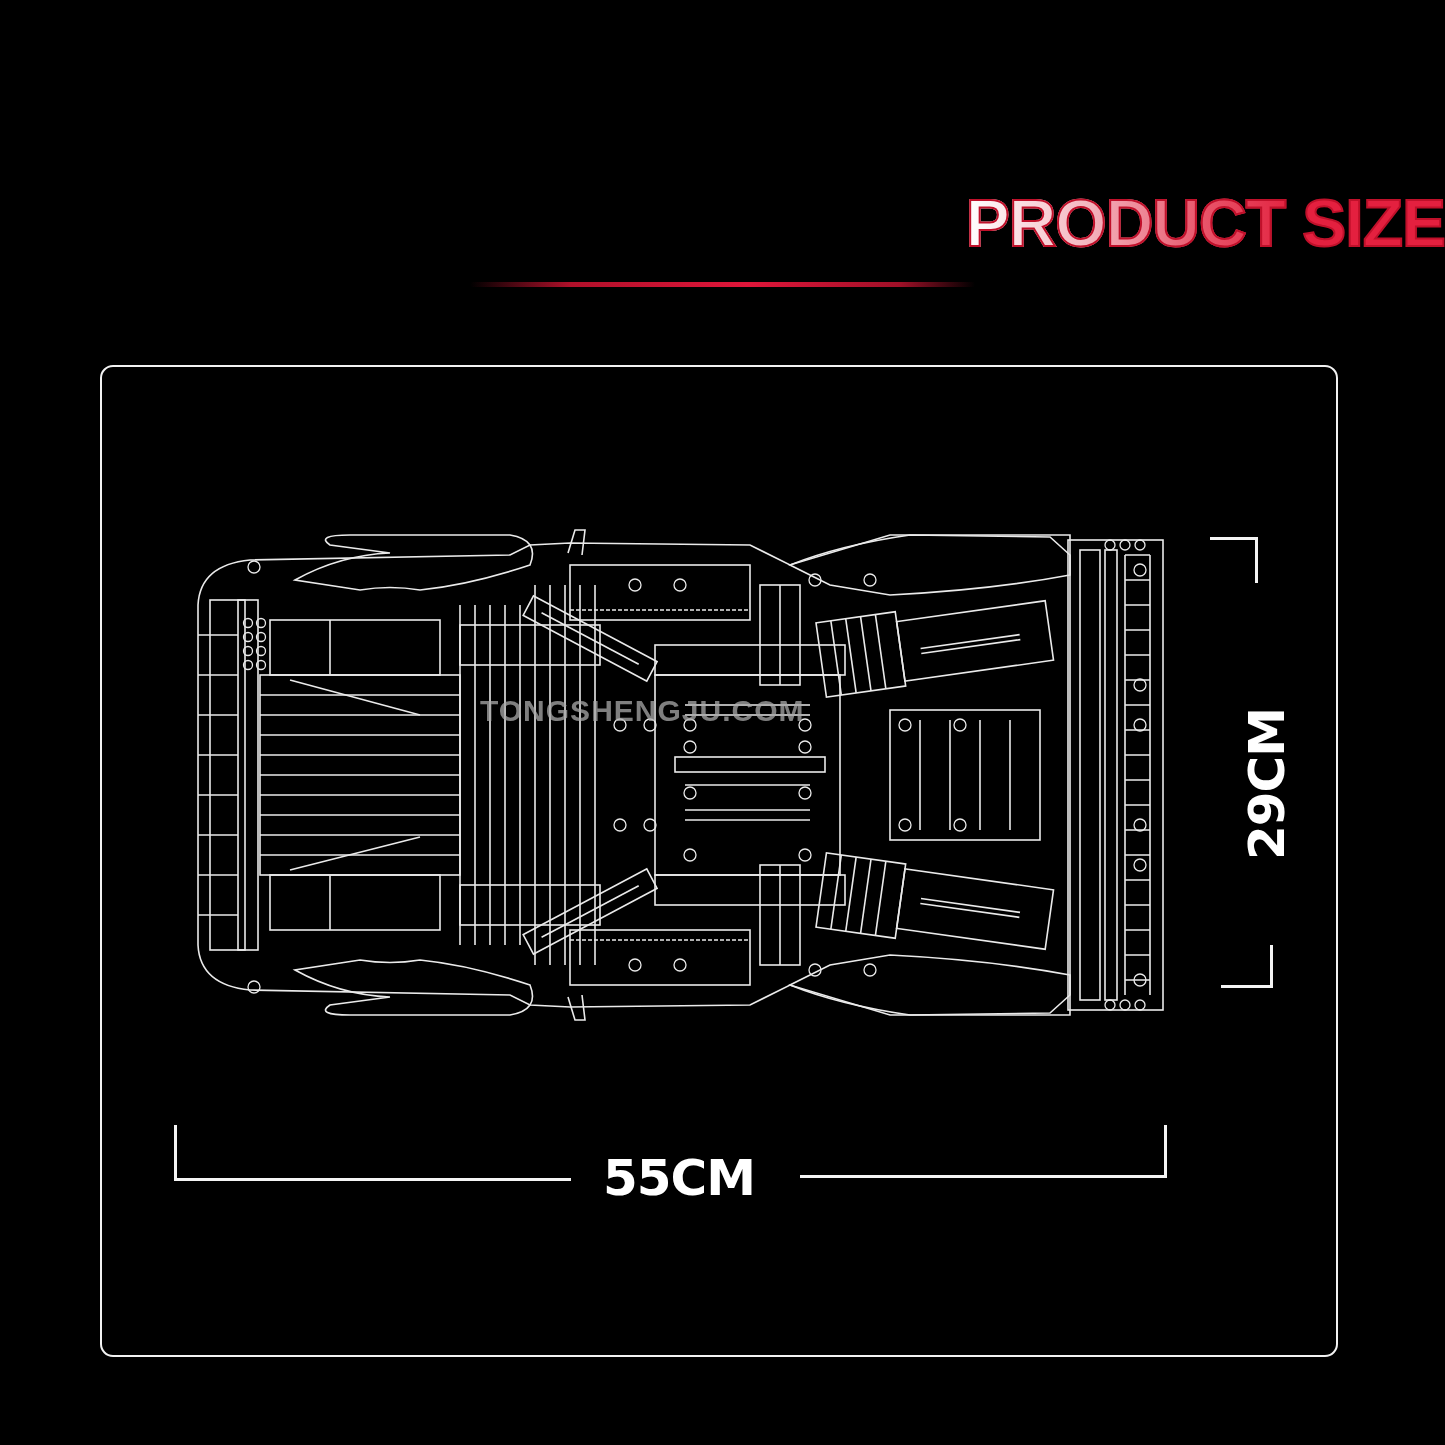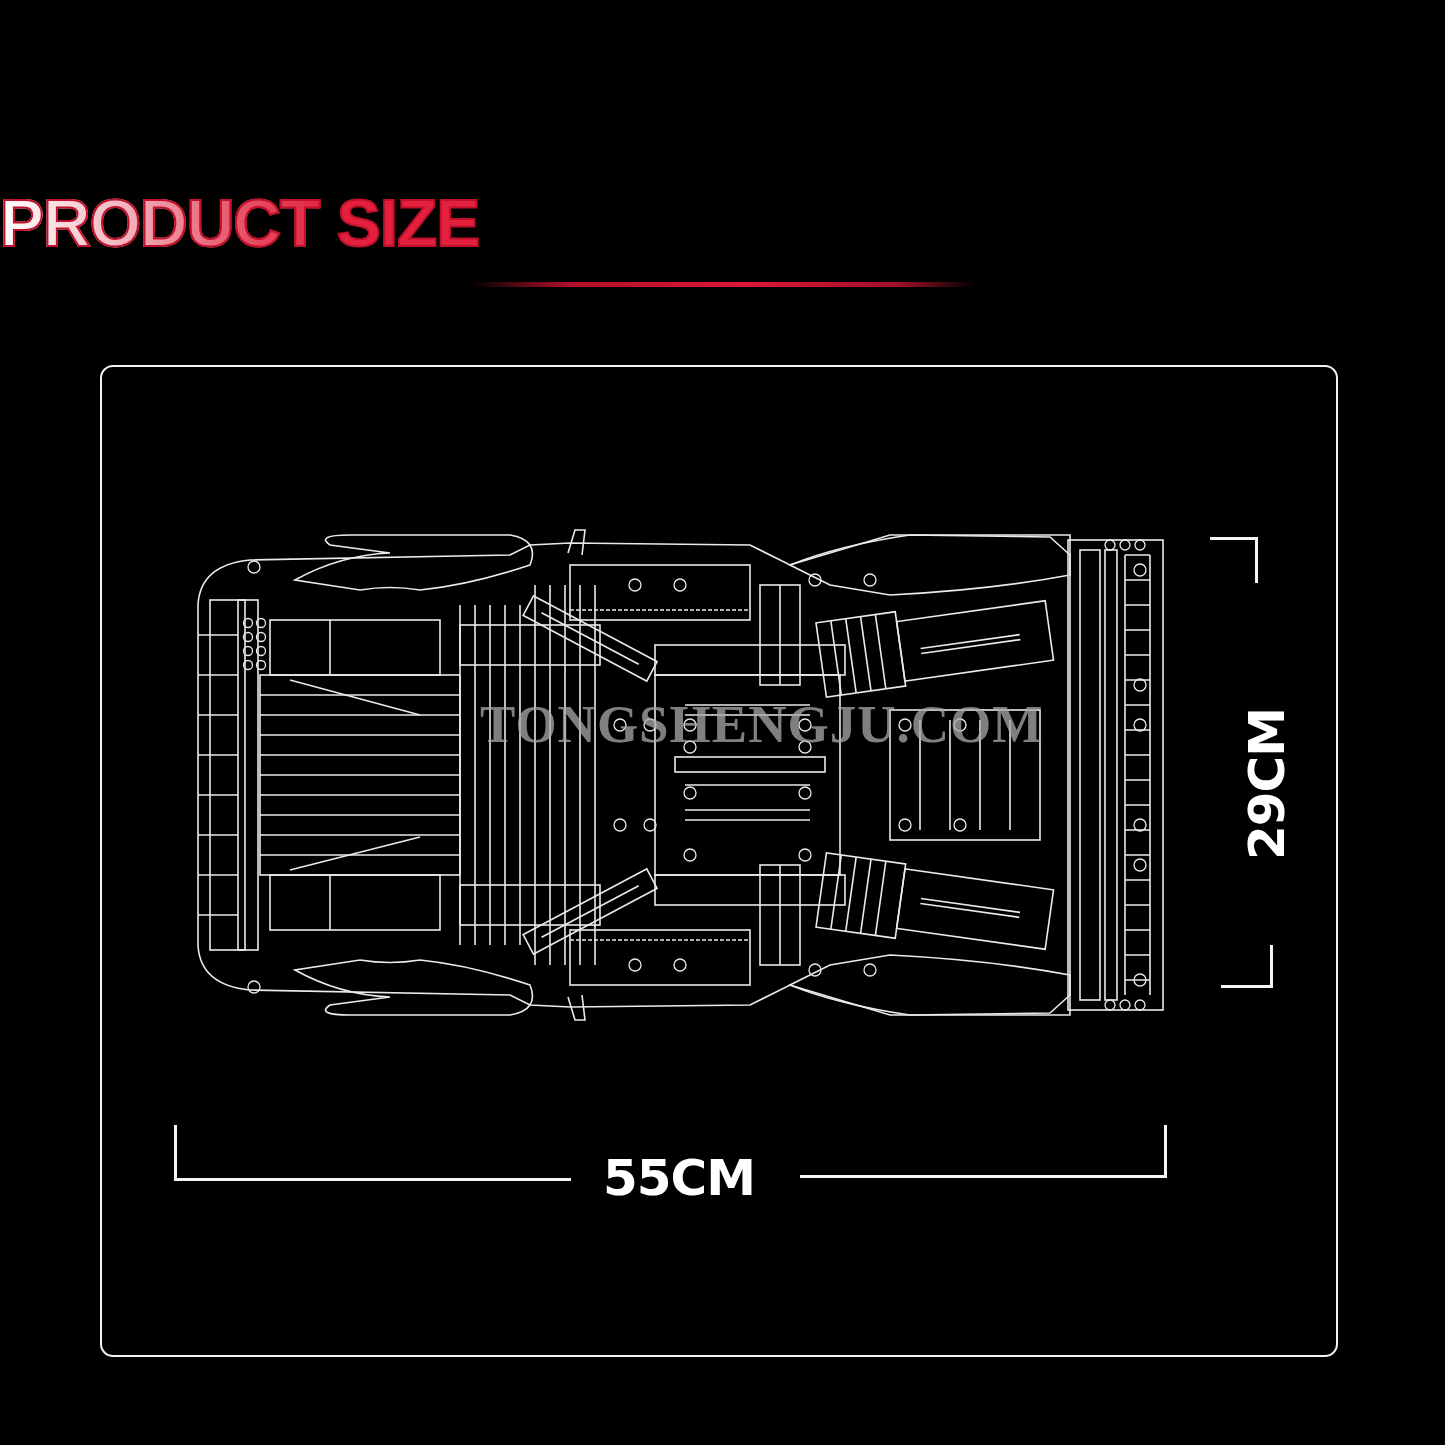--- a/index.html
+++ b/index.html
@@ -1,37 +1,37 @@
 <!DOCTYPE html>
 <html><head>
   <meta charset="utf-8">
   <style>
     html, body { margin: 0; padding: 0; background: #000; }
     body { width: 1445px; height: 1445px; position: relative; overflow: hidden; font-family: "Liberation Sans", sans-serif; }
     .title {
-      position: absolute; left: 0; top: 183px; width: 1445px; text-align: left;
+      position: absolute; left: 0; top: 183px; width: 1445px; text-align: right;
       font-family: "Liberation Sans", sans-serif; font-weight: 900; font-size: 66px; letter-spacing: -1px;
       line-height: 80px;
     }
     .title span { -webkit-text-stroke: 2px #c0102a; }
     .t1 { background: linear-gradient(90deg, #ffffff 0%, #f4b9c2 35%, #e8566b 70%, #e21c3a 100%); -webkit-background-clip: text; background-clip: text; color: transparent; }
     .t2 { color: #e4203f; }
     .underline {
       position: absolute; left: 470px; top: 282px; width: 505px; height: 5px;
       background: linear-gradient(90deg, rgba(120,0,20,0) 0%, #b0102a 20%, #e0163a 55%, #a01028 85%, rgba(120,0,20,0) 100%);
       border-radius: 3px;
     }
     .frame {
       position: absolute; left: 100px; top: 365px; width: 1234px; height: 988px;
       border: 2.5px solid #f2f2f2; border-radius: 13px;
     }
     .car { position: absolute; left: 190px; top: 525px; }
     .watermark {
-      position: absolute; left: 480px; top: 694px; font-size: 53px; font-weight: 700;
-      color: rgba(170,170,170,0.75); letter-spacing: 1px; font-family: Liberation Serif, serif;
+      position: absolute; left: 480px; top: 694px; font-size: 30px; font-weight: 700;
+      color: rgba(170,170,170,0.75); letter-spacing: 1px; font-family: Liberation Sans, sans-serif;
     }
     .dim-line { position: absolute; background: #f4f4f4; }
     .dim-label {
       position: absolute; color: #fff; font-weight: 700; font-family: "DejaVu Sans", sans-serif;
       font-size: 50px; letter-spacing: -1px; text-align: center;
     }
     .dim-label.vertical {
       transform: rotate(-90deg); transform-origin: center center;
     }
   </style>

